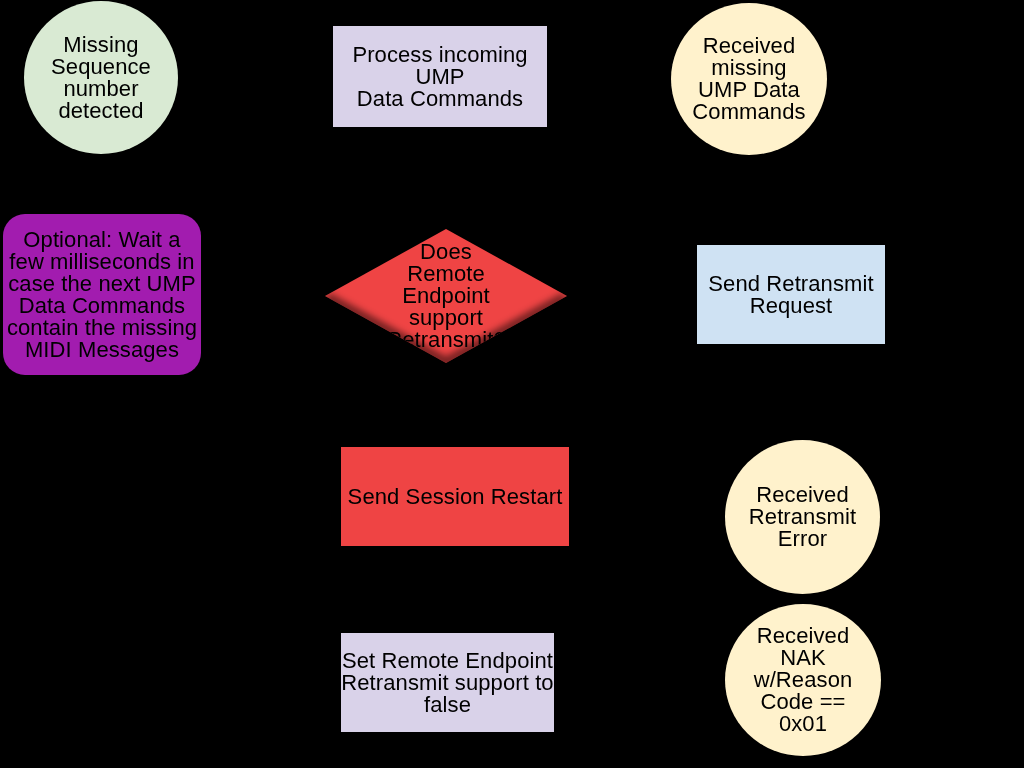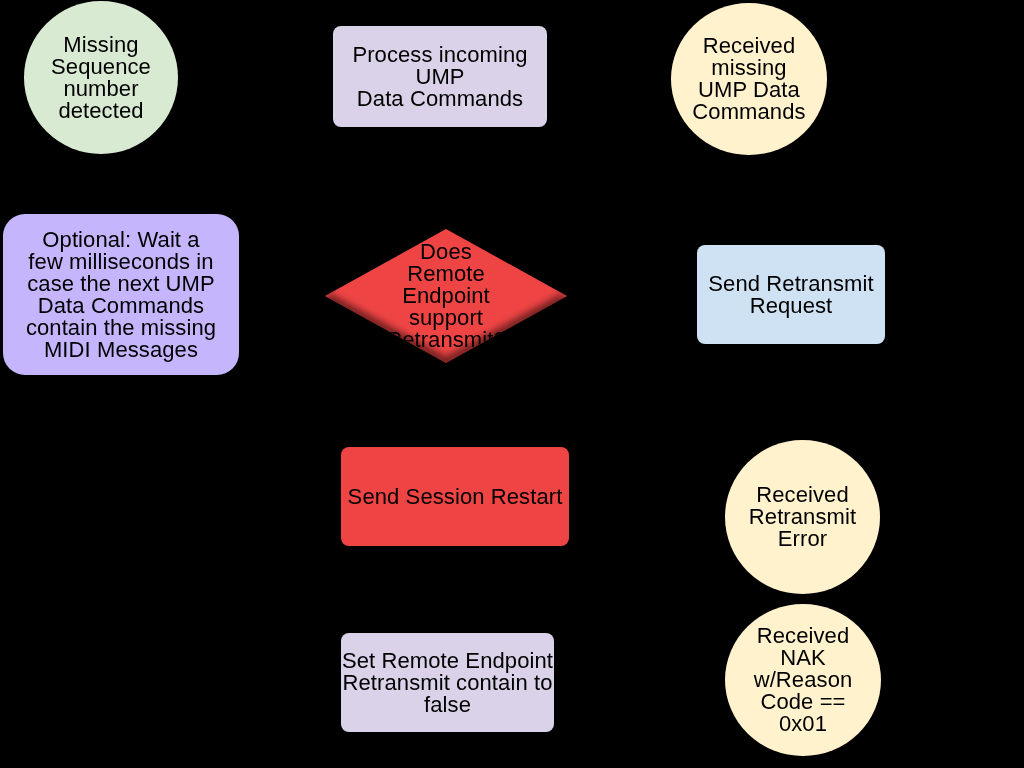--- a/index.html
+++ b/index.html
@@ -14,21 +14,20 @@
     overflow: hidden;
     font-family: "Liberation Sans", sans-serif;
     color: #000000;
   }
   .node {
     position: absolute;
     display: flex;
     align-items: center;
     justify-content: center;
     box-sizing: border-box;
-    border-radius: 8px;
   }
   .label {
     white-space: pre-line;
     text-align: center;
     font-size: 22px;
     line-height: 22px;
     letter-spacing: 0.1px;
   }
   .circle { border-radius: 50%; }
   .rounded { border-radius: 22px; }
@@ -66,21 +65,21 @@
 Data Commands</div>
   </div>
 
   <div class="node circle" style="left: 671px; top: 3px; width: 156px; height: 152px; background: rgb(255, 242, 204);">
     <div class="label">Received
 missing
 UMP Data
 Commands</div>
   </div>
 
-  <div class="node rounded" style="left: 3px; top: 214px; width: 236px; height: 161px; background: #c4b5fd;">
+  <div class="node rounded" style="left: 3px; top: 214px; width: 198px; height: 161px; background: #a21caf;">
     <div class="label">Optional: Wait a
 few milliseconds in
 case the next UMP
 Data Commands
 contain the missing
 MIDI Messages</div>
   </div>
 
   <div class="node diamond" style="left:325px; top:229px; width:242px; height:134px;">
     <div class="diamond-fill" style="background: #ef4444;">
@@ -113,21 +112,21 @@
   </div>
 
   <div class="node circle" style="left: 725px; top: 440px; width: 155px; height: 154px; background: rgb(255, 242, 204);">
     <div class="label">Received
 Retransmit
 Error</div>
   </div>
 
   <div class="node" style="left: 341px; top: 633px; width: 213px; height: 99px; background: rgb(217, 210, 233);">
     <div class="label">Set Remote Endpoint
-Retransmit contain to
+Retransmit support to
 false</div>
   </div>
 
   <div class="node circle" style="left: 725px; top: 604px; width: 156px; height: 152px; background: rgb(255, 242, 204);">
     <div class="label">Received
 NAK
 w/Reason
 Code ==
 0x01</div>
   </div>

